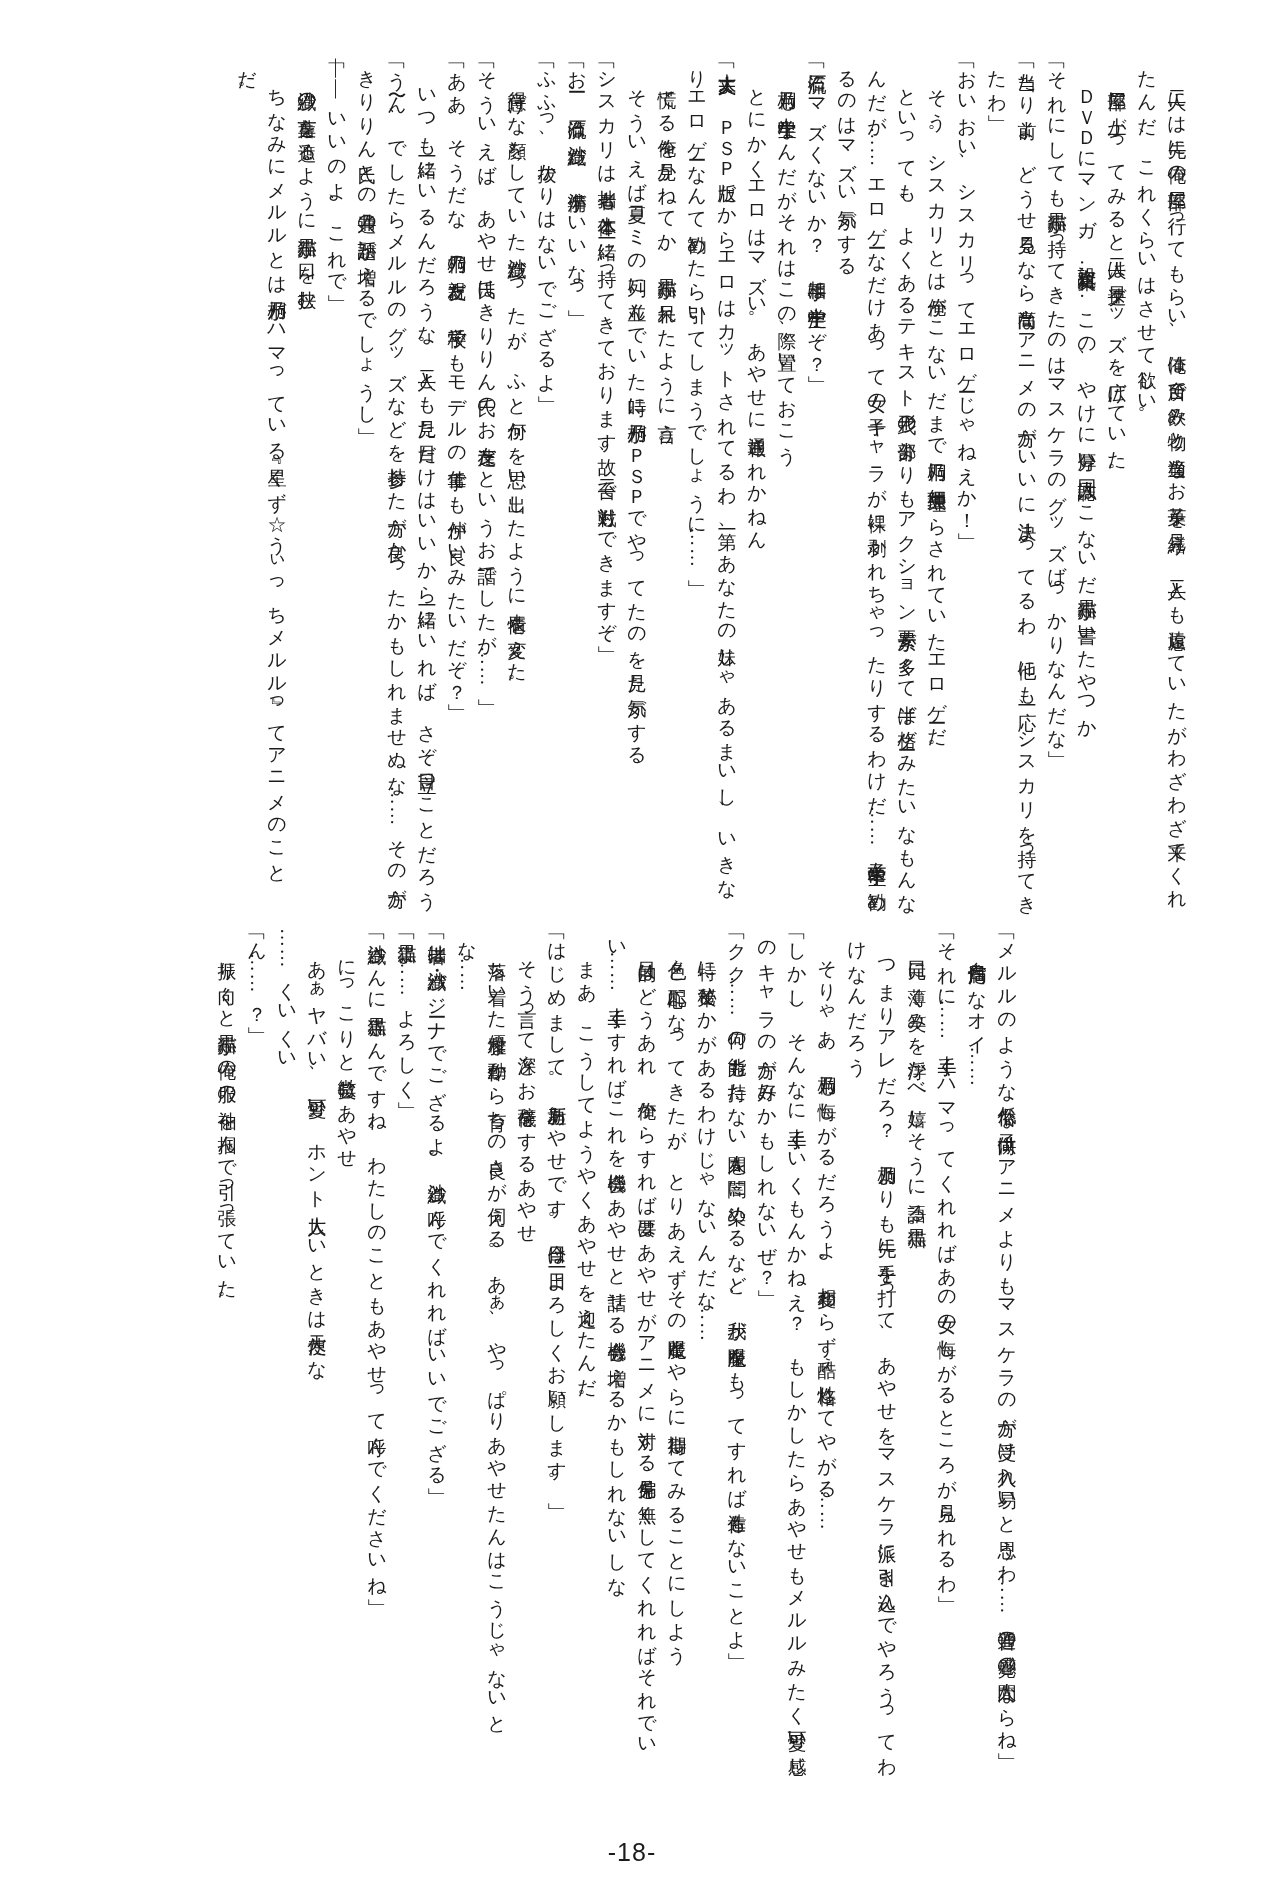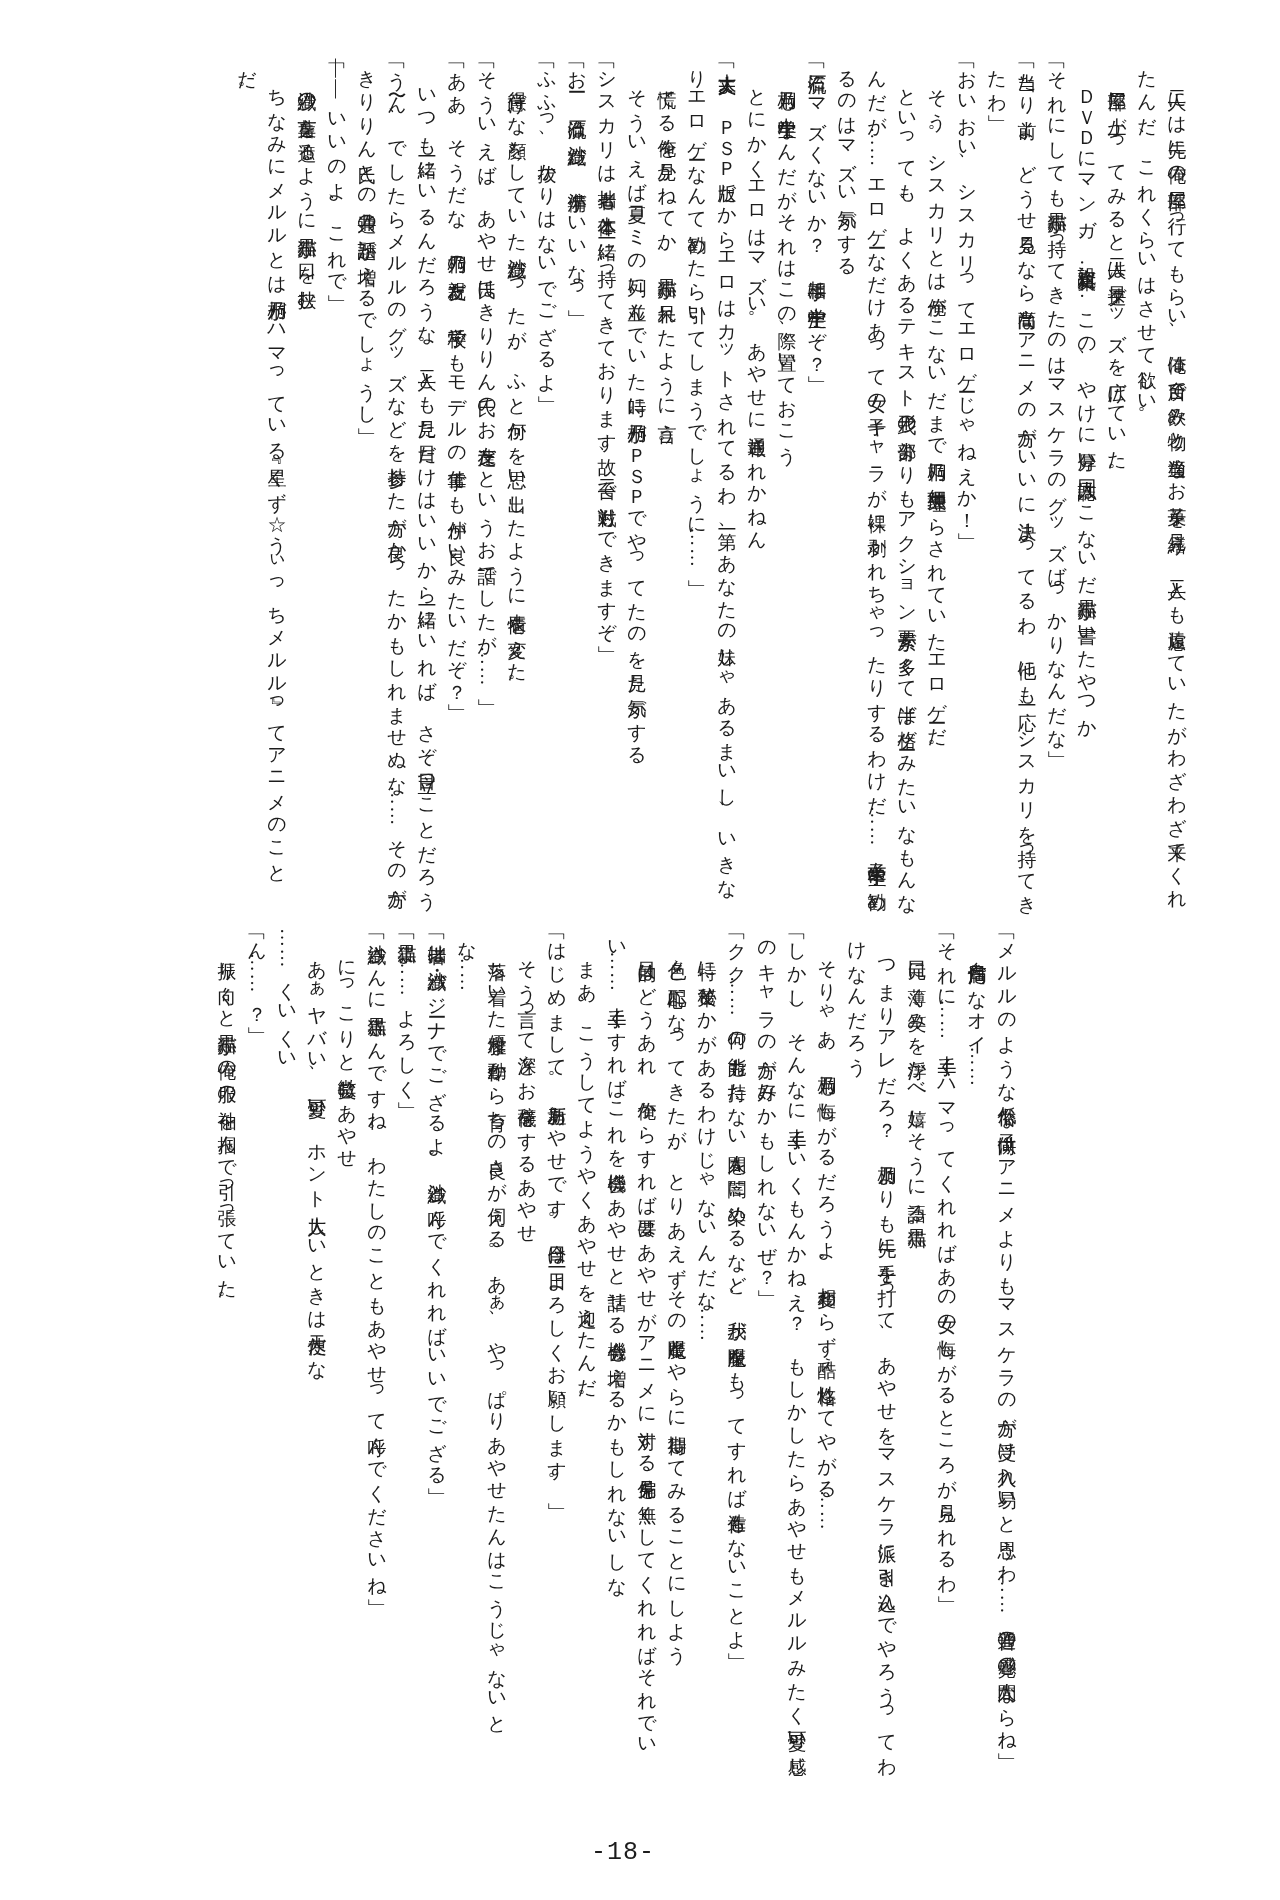--- a/index.html
+++ b/index.html
@@ -39,24 +39,24 @@
   }
   #bottom-block {
     top: 928px;
     left: 100px;
     right: 258px;
     height: 852px;
   }
   .page-number {
     position: absolute;
     top: 1838px;
-    left: 3px;
+    left: 12px;
     width: 1240px;
     text-align: center;
-    font-family: Liberation Mono, monospace;
+    font-family: Liberation Sans, sans-serif;
     font-size: 25px;
     letter-spacing: 1px;
     color: #1c1c1c;
   }
 </style>
 </head>
 <body style="background: rgb(255, 255, 255);">
 
 <div id="top-block" class="vblock" style="color: rgb(28, 28, 28);">
     <p class="indent">二人には先に俺の部屋に行ってもらい、俺は台所で飲み物と適当なお菓子を見繕う。二人とも遠慮していたがわざわざ来てくれたんだ、これくらいはさせて欲しい。</p>

